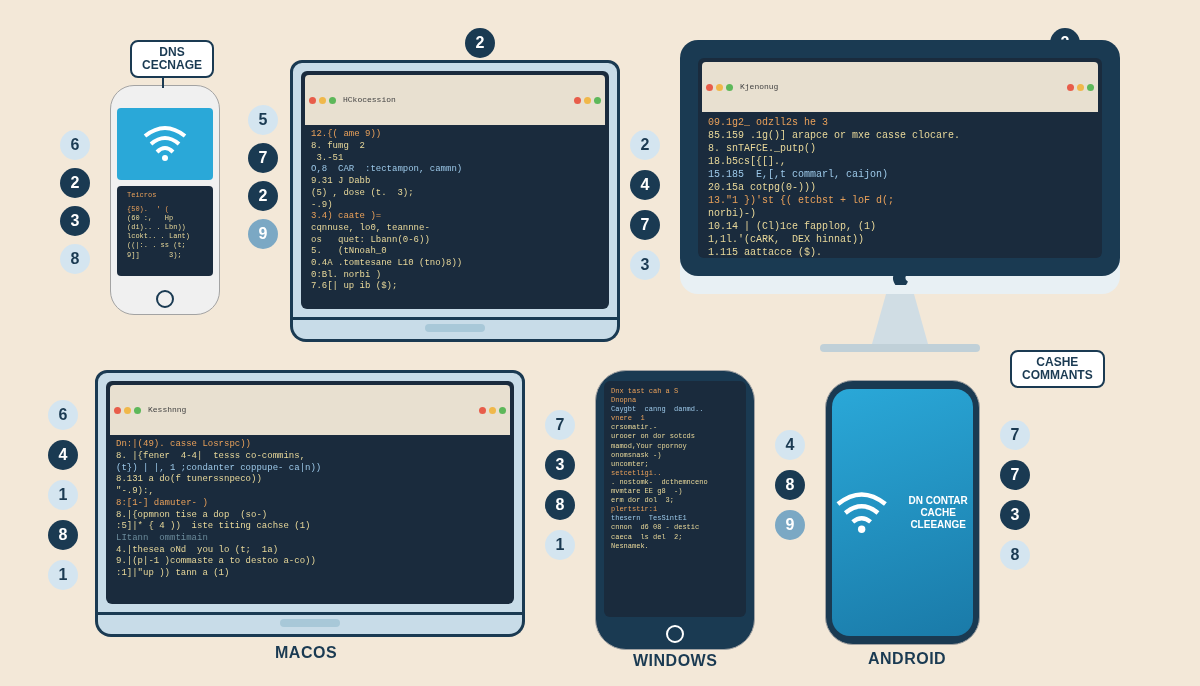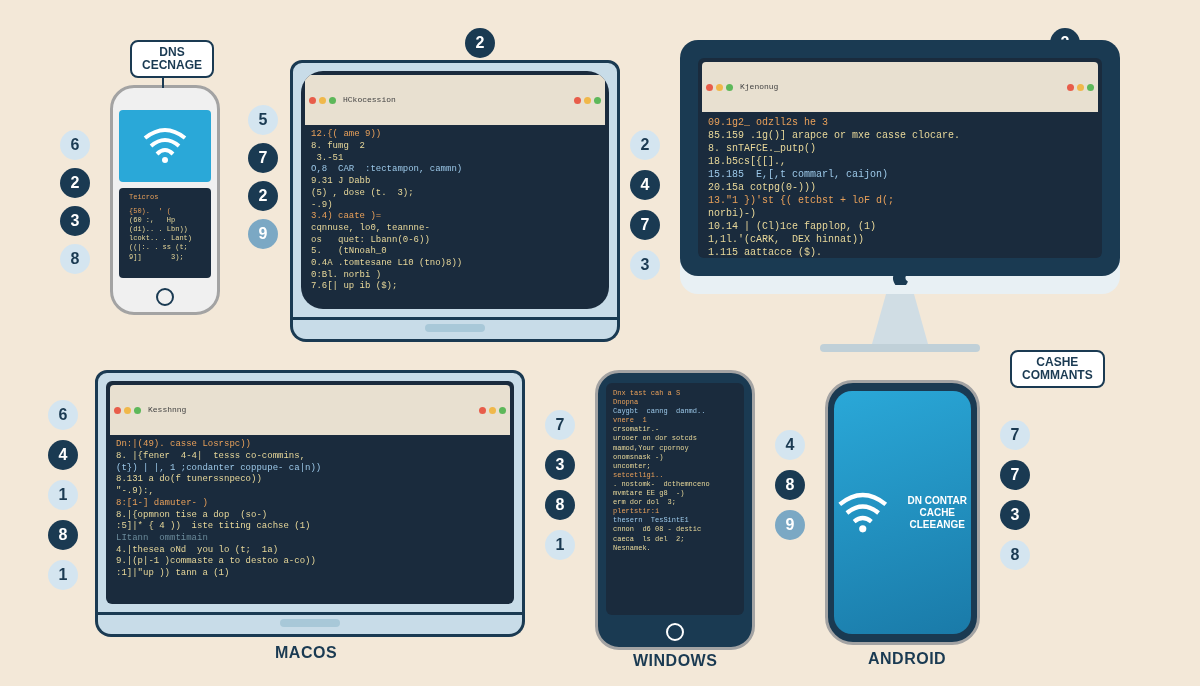--- a/index.html
+++ b/index.html
@@ -72,21 +72,21 @@
   .dot.g { background: #5db85a; }
   .terminal-title { font-size: 8px; color: #444; margin-left: 4px; }
   .terminal-body { padding: 4px 6px; }
   .terminal-body .line { white-space: pre; }
   .kw { color: #e8a05a; }
   .str { color: #9cc8e8; }
   .cmt { color: #6a8a9a; }
   
   .phone-body {
     background: #f0f0f0;
-    border: 3px solid #a3a3a3;
+    border: 1px solid #a3a3a3;
     border-radius: 24px;
     position: relative;
   }
   .phone-screen {
     position: absolute;
     left: 6px; right: 6px;
     border-radius: 4px;
     overflow: hidden;
   }
   .phone-home-btn {
@@ -188,21 +188,21 @@
 CECNAGE</div>
 <div style="position:absolute; left:162px; top:76px; width:2px; height:12px; background:#1a3a52;"></div>
 
 <div class="badge light" style="left:60px; top:130px;">6</div>
 <div class="badge" style="left:60px; top:168px;">2</div>
 <div class="badge" style="left:60px; top:206px;">3</div>
 <div class="badge light" style="left:60px; top:244px;">8</div>
 
 <div class="device" style="left:290px; top:60px; width:330px;">
   <div class="laptop-lid" style="height:260px;">
-    <div class="terminal" style="height:100%;border-radius:22px;">
+    <div class="terminal" style="height:100%;">
       <div class="terminal-header">
         <span class="dot r"></span>
           <span class="dot y"></span>
           <span class="dot g"></span>
         <span class="terminal-title">HCkocession</span>
         <span style="flex:1"></span>
         <span class="dot r"></span>
           <span class="dot y"></span>
           <span class="dot g"></span>
       </div>
@@ -320,21 +320,21 @@
 </div>
 
 <div class="label" style="left:275px; top:644px;">MACOS</div>
 
 <div class="badge light" style="left:545px; top:410px;">7</div>
 <div class="badge" style="left:545px; top:450px;">3</div>
 <div class="badge" style="left:545px; top:490px;">8</div>
 <div class="badge light" style="left:545px; top:530px;">1</div>
 
 <div class="device" style="left:595px; top:370px; width:160px; height:280px;">
-  <div class="phone-body" style="width:100%; height:100%; background:#1a3a52;">
+  <div class="phone-body" style="width:100%; height:100%; background:#1a3a52;border-radius:31px;">
     <div class="terminal" style="position:absolute; left:8px; right:8px; top:10px; bottom:32px; font-size:7px;">
       <div class="terminal-body" style="padding:2px 3px;">
         <div style="color:#e8a05a; white-space:pre-line; font-size:7px;">Dnx tast cah a S
 Dnopna</div>
         <div>
           <div class="line str">Caygbt  canng  danmd..</div>
           <div class="line kw">vnere  1</div>
           <div class="line">crsomatir.-</div>
           <div class="line">urooer on dor sotcds</div>
           <div class="line">mamod,Your cpornoy</div>

